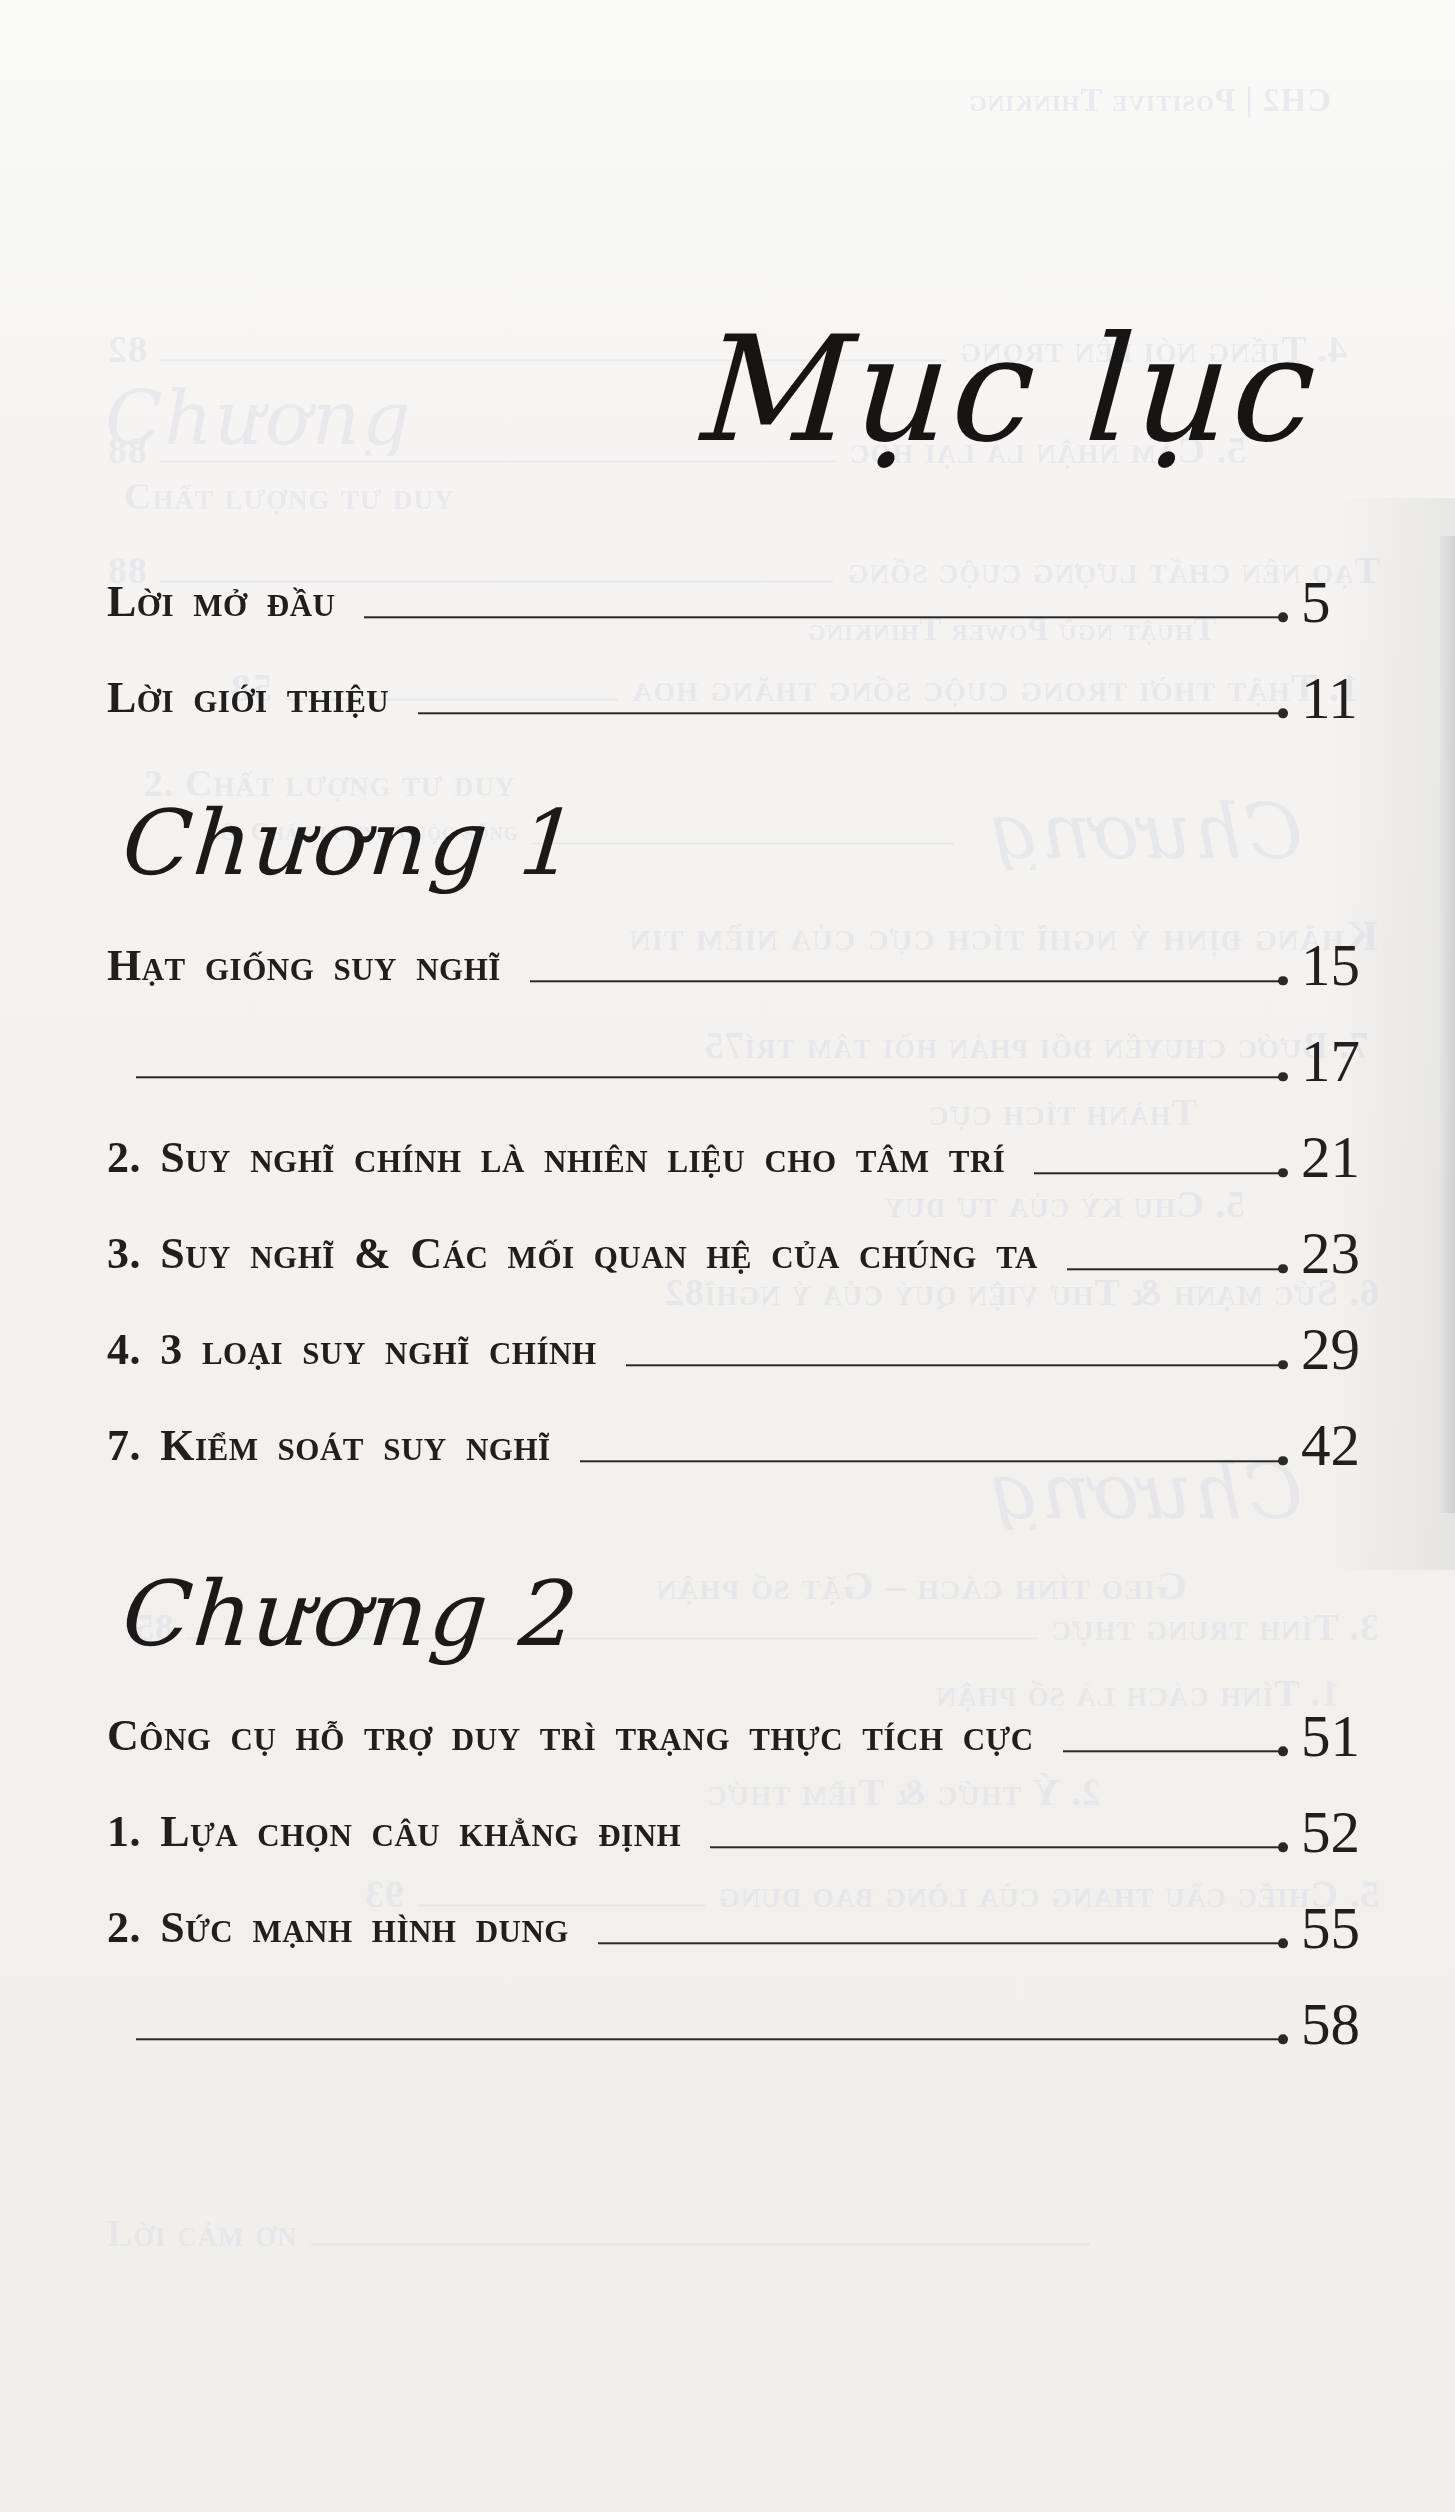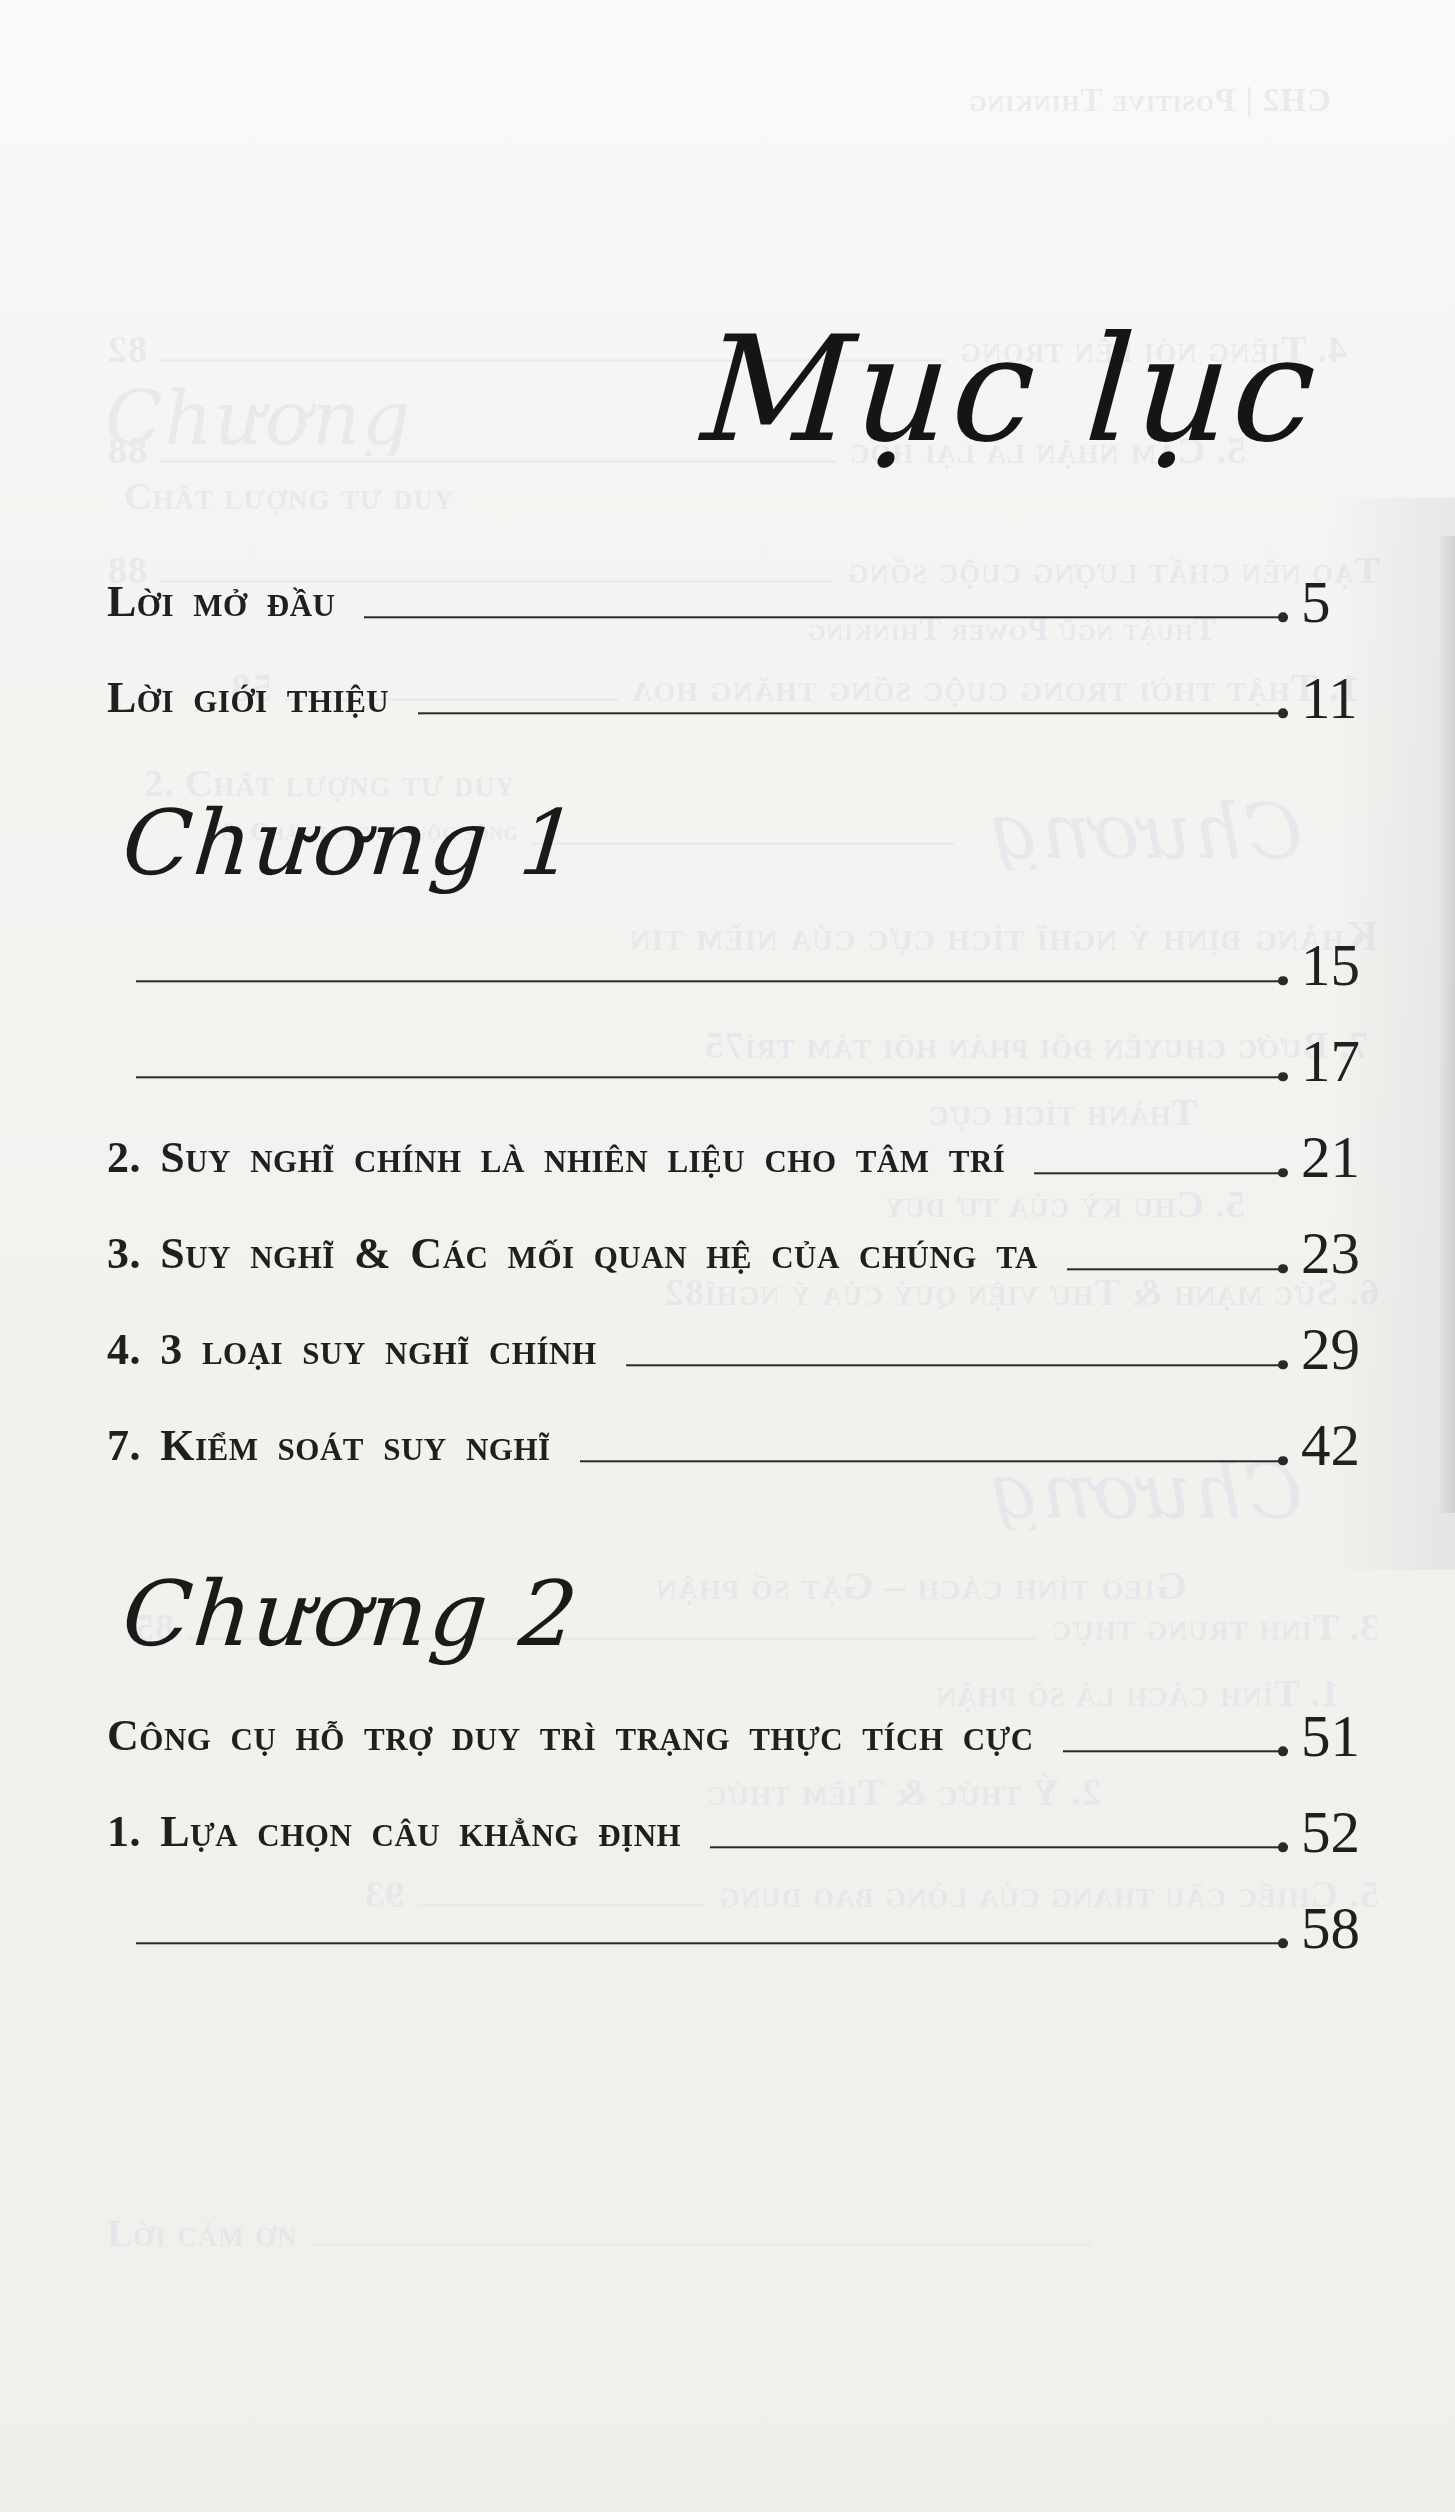--- a/index.html
+++ b/index.html
@@ -196,20 +196,21 @@
           <span class="lbl">Lời giới thiệu</span>
           <span class="leader"></span>
           <span class="pg">11</span>
         </div>
       </div>
 
     <div id="chapters">
         <div class="chap-script c1">Chương 1</div>
         <div class="chap-list">
           <div class="toc-row">
+            <span class="lbl">Hạt giống suy nghĩ</span>
             <span class="leader"></span>
             <span class="pg">15</span>
           </div>
           <div class="toc-row">
             <span class="leader"></span>
             <span class="pg">17</span>
           </div>
           <div class="toc-row">
             <span class="lbl">2. Suy nghĩ chính là nhiên liệu cho tâm trí</span>
             <span class="leader"></span>
@@ -235,20 +236,25 @@
         <div class="chap-list">
           <div class="toc-row">
             <span class="lbl">Công cụ hỗ trợ duy trì trạng thực tích cực</span>
             <span class="leader"></span>
             <span class="pg">51</span>
           </div>
           <div class="toc-row">
             <span class="lbl">1. Lựa chọn câu khẳng định</span>
             <span class="leader"></span>
             <span class="pg">52</span>
+          </div>
+          <div class="toc-row">
+            <span class="lbl">2. Sức mạnh hình dung</span>
+            <span class="leader"></span>
+            <span class="pg">55</span>
           </div>
           <div class="toc-row">
             <span class="leader"></span>
             <span class="pg">58</span>
           </div>
         </div>
       </div>
   </div>
 
   <div class="edge-shade"></div>

